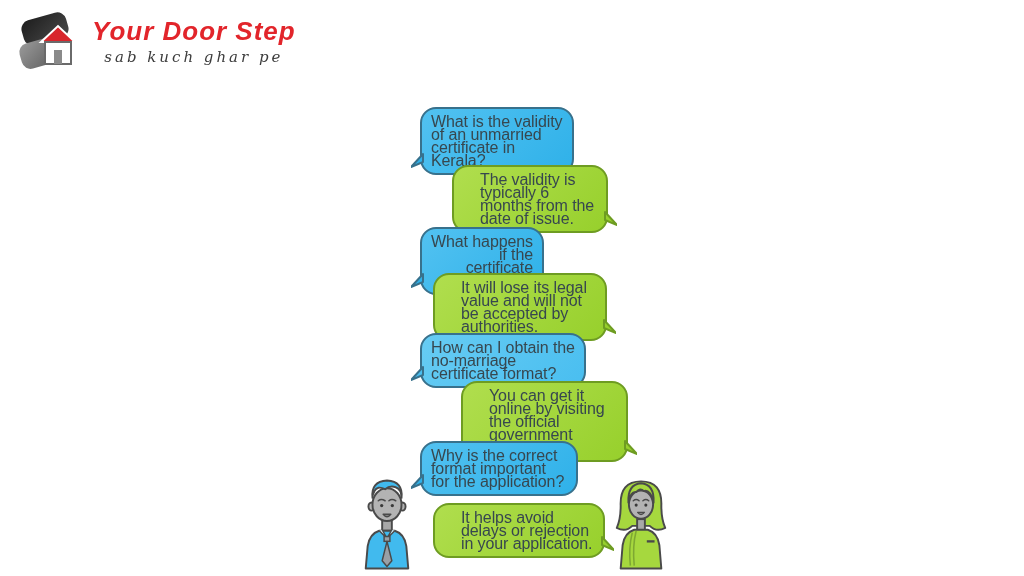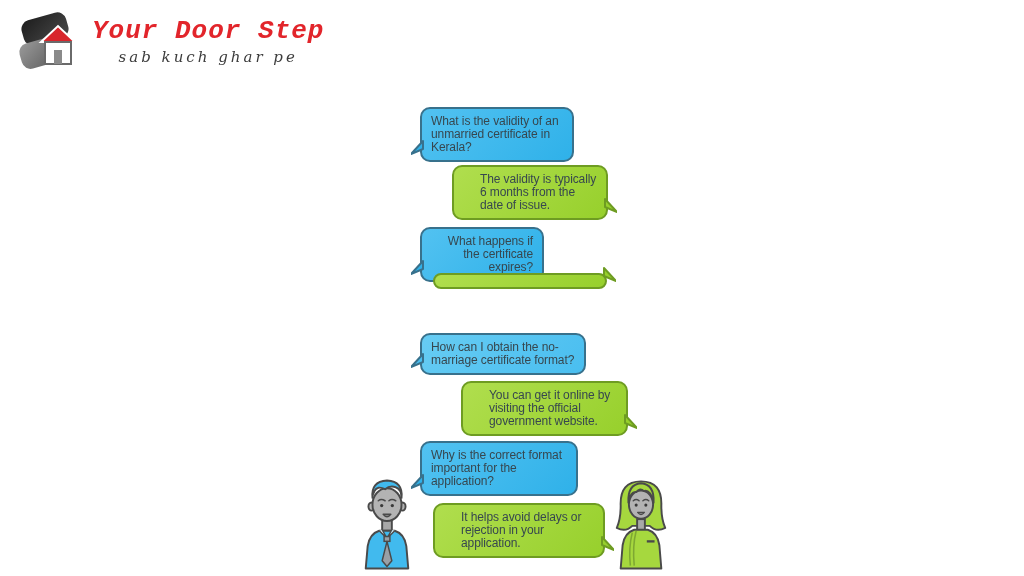--- a/index.html
+++ b/index.html
@@ -8,38 +8,38 @@
     position:relative; width:1024px; height:576px;
     background:#ffffff; overflow:hidden;
     font-family:"Liberation Sans", sans-serif;
   }
 
   
   .logo { position:absolute; left:14px; top:12px; display:flex; align-items:center; }
   .logo-icon { width:70px; height:60px; }
   .logo-text { margin-left:8px; display:flex; flex-direction:column; align-items:center; }
   .brand {
-    font-family:Liberation Mono, monospace; font-style:italic; font-weight:bold;
+    font-family:Liberation Sans, sans-serif; font-style:italic; font-weight:bold;
     font-size:26px; color:#e2252b; letter-spacing:1px; line-height:1;
   }
   .tagline {
     font-family:"DejaVu Serif", serif; font-style:italic;
     font-size:15px; color:#3c3c3c; letter-spacing:3px; margin-top:4px;
   }
 
   
   .page-title {
     position:absolute; left:0; right:0; top:42px; text-align:center;
     font-size:12px; font-weight:bold; color:#4a4a4a; line-height:1.35;
   }
 
   
   .bubble {
-    position:absolute; border-radius:10px; padding:6px 9px;
-    font-size:12px; line-height:13px; color:#37474f; letter-spacing:-0.1px;
+    position:absolute; border-radius:16px; padding:6px 9px;
+    font-size:16px; line-height:13px; color:#37474f; letter-spacing:-0.1px;
   }
   .bubble.q {
     background:linear-gradient(135deg,#52c2f1 0%, #2fb1e9 100%);
     border:2px solid #38718c;
   }
   .bubble.q.alt {
     background:linear-gradient(135deg,#67ccf3 0%, #49bef0 100%);
   }
   .bubble.a {
     background:linear-gradient(135deg,#b0de4e 0%, #97d02c 100%);
@@ -107,20 +107,21 @@
         <polygon points="1,1 13,14 1,9" fill="#97d02c" stroke="#6e9c22" stroke-width="2" stroke-linejoin="round"></polygon>
       </svg>
   </div>
   <div class="bubble q m2">
     <span>What happens if the certificate expires?</span>
     <svg class="tail" viewBox="0 0 13 15">
         <polygon points="12,1 0,14 12,9" fill="#2fb1e9" stroke="#38718c" stroke-width="2" stroke-linejoin="round"></polygon>
       </svg>
   </div>
   <div class="bubble a m3">
+    <span>It will lose its legal value and will not be accepted by authorities.</span>
     <svg class="tail" viewBox="0 0 13 15">
         <polygon points="1,1 13,14 1,9" fill="#97d02c" stroke="#6e9c22" stroke-width="2" stroke-linejoin="round"></polygon>
       </svg>
   </div>
   <div class="bubble q alt m4">
     <span>How can I obtain the no-marriage certificate format?</span>
     <svg class="tail" viewBox="0 0 13 15">
         <polygon points="12,1 0,14 12,9" fill="#49bef0" stroke="#38718c" stroke-width="2" stroke-linejoin="round"></polygon>
       </svg>
   </div>

